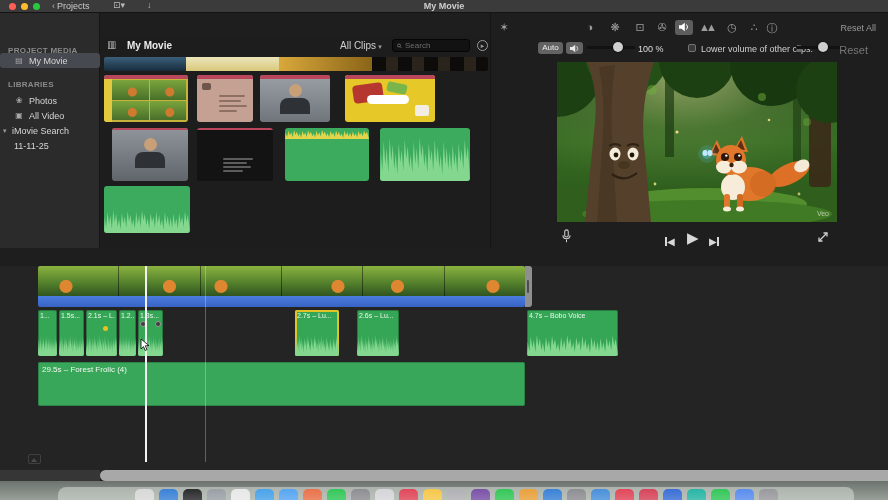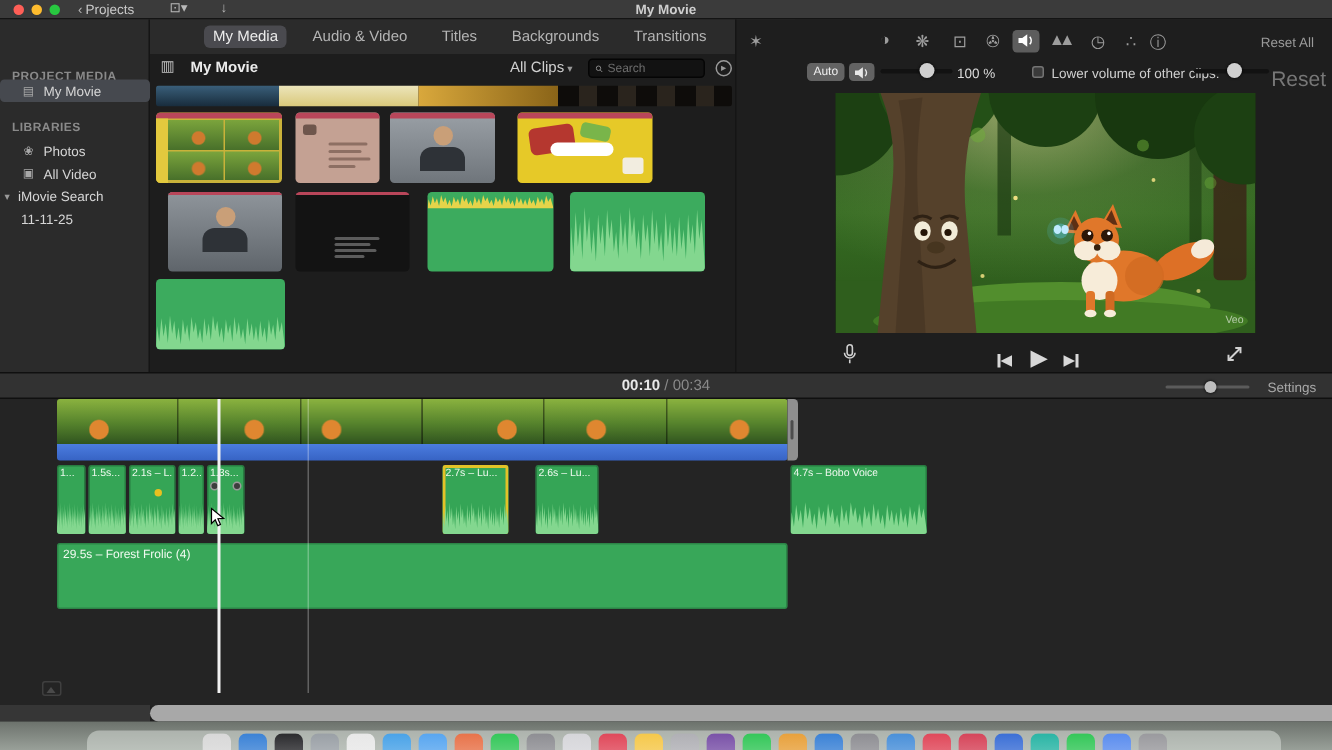--- a/index.html
+++ b/index.html
@@ -63,21 +63,21 @@
   .insp-ico{position:absolute;top:8px;font-size:11px;color:#9d9d9d;text-align:center;width:18px;}
   .insp-ico.pill{background:#5d5d5d;border-radius:3px;color:#fff;height:15px;top:7px;}
   #reset-all{position:absolute;right:12px;top:10px;font-size:9px;color:#9a9a9a;}
   #auto-btn{position:absolute;left:47px;top:29px;width:25px;height:12px;background:#636363;border-radius:3px;color:#eee;font-size:8px;text-align:center;line-height:12px;}
   .mini-btn{position:absolute;top:29px;width:17px;height:12px;background:#636363;border-radius:3px;display:flex;align-items:center;justify-content:center;}
   .slider{position:absolute;height:3px;background:#121212;border-radius:2px;}
   .knob{position:absolute;top:-4px;width:10px;height:10px;border-radius:50%;background:#cfcfcf;box-shadow:0 0 2px #000;}
   #vol-pct{position:absolute;left:147px;top:31px;font-size:9px;color:#dcdcdc;}
   #lower-check{position:absolute;left:197px;top:31px;width:8px;height:8px;background:#3a3a3a;border:1px solid #747474;border-radius:2px;}
   #lower-label{position:absolute;left:210px;top:31px;font-size:9px;color:#cfcfcf;white-space:nowrap;}
-  #reset-btn{position:absolute;right:4px;top:31px;font-size:14px;color:#777;}
+  #reset-btn{position:absolute;right:20px;top:31px;font-size:11px;color:#777;}
 
   #viewer{position:absolute;left:66px;top:49px;width:280px;height:160px;background:#12260c;overflow:hidden;}
   #veo{position:absolute;right:8px;bottom:5px;font-size:7px;color:rgba(255,255,255,.6);}
   .tr-ico{position:absolute;top:216px;color:#d8d8d8;}
   .skipbar{display:inline-block;width:2px;height:9px;background:#d8d8d8;vertical-align:middle;}
   .tri{font-size:10px;vertical-align:middle;color:#d8d8d8;}
 
   
   #tl-toolbar{left:0;top:248px;width:888px;height:18px;background:#323232;border-top:1px solid #101010;border-bottom:1px solid #101010;}
   #timecode{position:absolute;left:0;right:0;top:3px;text-align:center;font-size:10px;}
@@ -138,29 +138,20 @@
   <div id="titlebar" class="abs">
     <span class="tl-dot" style="left:9px;background:#ff5f57"></span>
     <span class="tl-dot" style="left:21px;background:#febc2e"></span>
     <span class="tl-dot" style="left:33px;background:#28c840"></span>
     <span class="back"><span class="chev">‹</span><span>Projects</span></span>
     <span class="tb-ico" style="left:113px">⊡▾</span>
     <span class="tb-ico" style="left:147px">↓</span>
     <span id="win-title">My Movie</span>
   </div>
 
-  <div id="tabstrip" class="abs">
-    <div id="tabs">
-      <span class="tab sel">My Media</span>
-      <span class="tab">Audio &amp; Video</span>
-      <span class="tab">Titles</span>
-      <span class="tab">Backgrounds</span>
-      <span class="tab">Transitions</span>
-    </div>
-  </div>
 
   <div id="sidebar" class="abs">
     <div class="sb-head" style="top:33px">PROJECT MEDIA</div>
     <div class="sb-item sel" style="top:40px">
       <span class="sb-ico">▤</span>
       <span>My Movie</span>
     </div>
     <div class="sb-head" style="top:67px">LIBRARIES</div>
     <div class="sb-item" style="top:80px">
       <span class="sb-ico">❀</span>
@@ -389,30 +380,20 @@
     <span class="tr-ico" style="left:218px;top:219px"><span class="tri">▶</span><span class="skipbar"></span></span>
     <span class="tr-ico" style="left:326px">
       <svg width="12" height="12" viewBox="0 0 12 12">
           <line x1="2" y1="10" x2="10" y2="2" stroke="#d0d0d0" stroke-width="1.3"></line>
           <polyline points="6.5,2 10,2 10,5.5" fill="none" stroke="#d0d0d0" stroke-width="1.3"></polyline>
           <polyline points="2,6.5 2,10 5.5,10" fill="none" stroke="#d0d0d0" stroke-width="1.3"></polyline>
         </svg>
     </span>
   </div>
 
-  <div id="tl-toolbar" class="abs">
-    <div id="timecode">
-      <span id="tc-cur">00:10</span>
-      <span id="tc-tot">/ 00:34</span>
-    </div>
-    <div id="zoom-slider">
-        <span class="knob" style="left:26px"></span>
-      </div>
-    <span id="settings-label">Settings</span>
-  </div>
 
   <div id="timeline" class="abs">
     <div id="vidstrip">
       <div class="frame"></div>
         <div class="frame"></div>
       <div class="frame"></div>
         <div class="frame"></div>
       <div class="frame"></div>
         <div class="frame"></div>
     </div>

